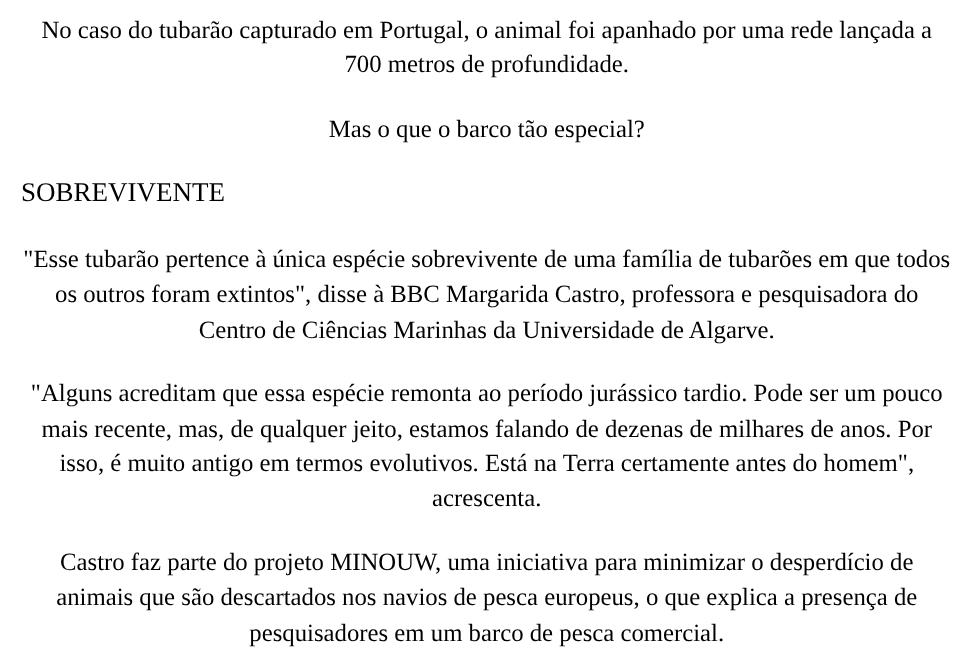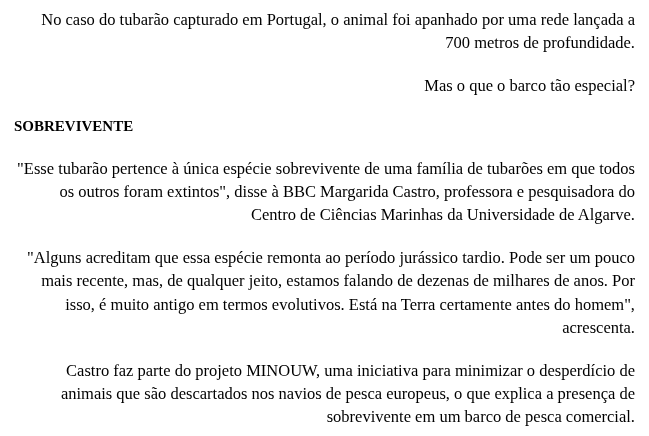--- a/index.html
+++ b/index.html
@@ -16,35 +16,35 @@
   }
   .article {
     padding: 8px 14px 0 14px;
     box-sizing: border-box;
     width: 649px;
   }
   p.para {
     font-size: 16.5px;
     line-height: 1.42;
     margin: 0 0 19px 0;
-    text-align: right;
+    text-align: center;
   }
   h2.subhead {
-    font-size: 15px;
+    font-size: 18px;
     line-height: 1.42;
-    font-weight: bold;
+    font-weight: normal;
     margin: 0 0 19px 0;
   }
   p.para:last-child {
     margin-bottom: 0;
   }
 </style>
 </head>
 <body>
 
 <div class="article">
   <p class="para">No caso do tubarão capturado em Portugal, o animal foi apanhado por uma rede lançada a 700 metros de profundidade.</p>
   <p class="para">Mas o que o barco tão especial?</p>
   <h2 class="subhead">SOBREVIVENTE</h2>
   <p class="para">"Esse tubarão pertence à única espécie sobrevivente de uma família de tubarões em que todos os outros foram extintos", disse à BBC Margarida Castro, professora e pesquisadora do Centro de Ciências Marinhas da Universidade de Algarve.</p>
   <p class="para">"Alguns acreditam que essa espécie remonta ao período jurássico tardio. Pode ser um pouco mais recente, mas, de qualquer jeito, estamos falando de dezenas de milhares de anos. Por isso, é muito antigo em termos evolutivos. Está na Terra certamente antes do homem", acrescenta.</p>
-  <p class="para">Castro faz parte do projeto MINOUW, uma iniciativa para minimizar o desperdício de animais que são descartados nos navios de pesca europeus, o que explica a presença de sobrevivente em um barco de pesca comercial.</p>
+  <p class="para">Castro faz parte do projeto MINOUW, uma iniciativa para minimizar o desperdício de animais que são descartados nos navios de pesca europeus, o que explica a presença de pesquisadores em um barco de pesca comercial.</p>
 </div>
 
 </body></html>

